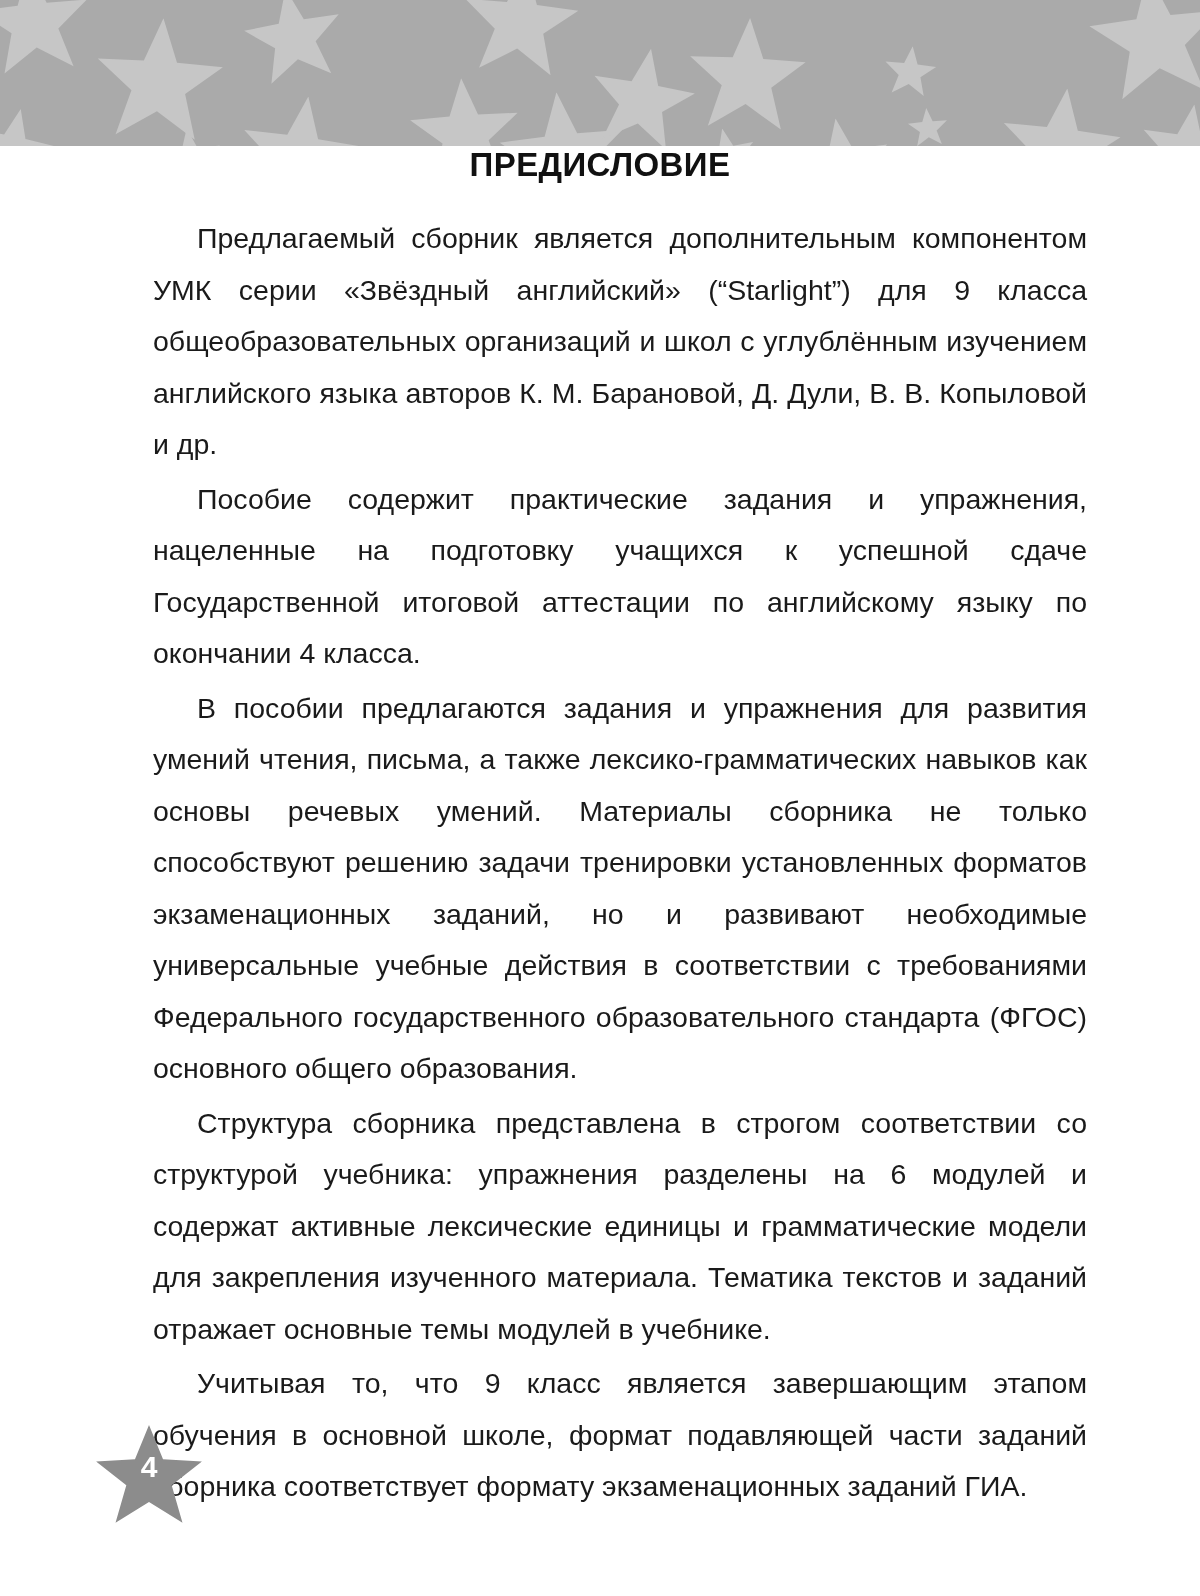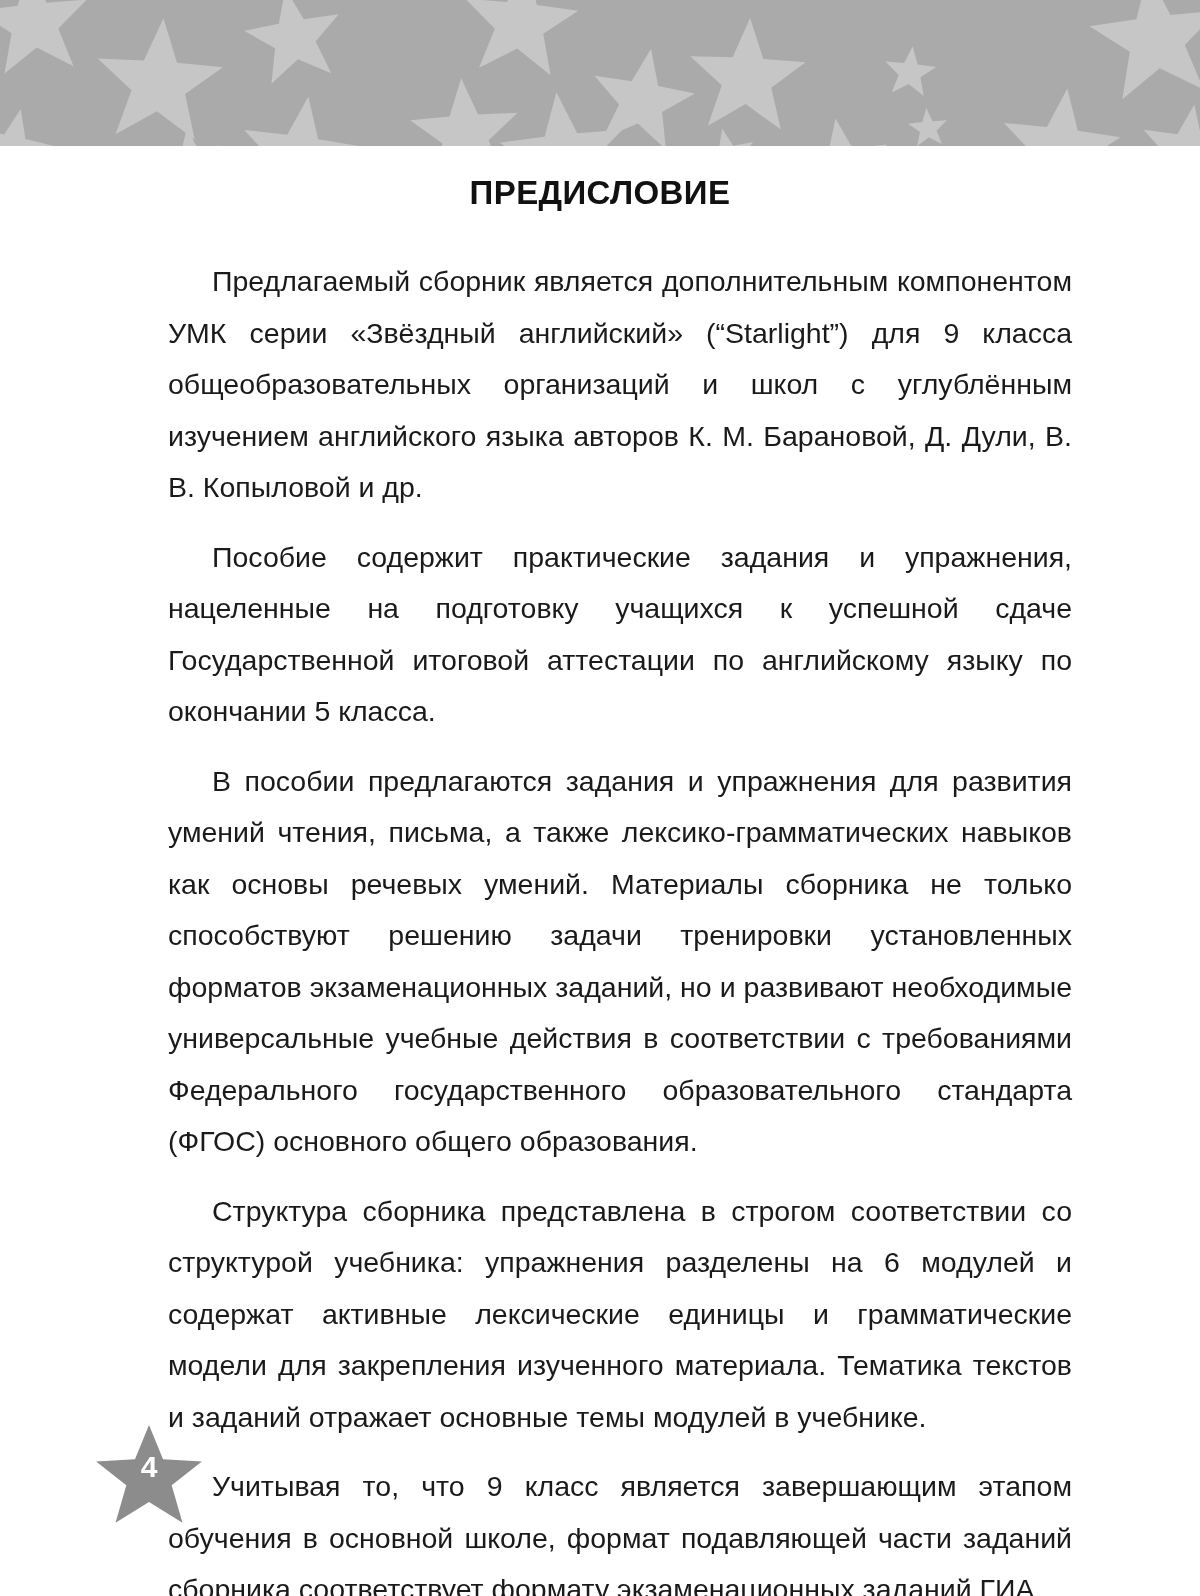--- a/index.html
+++ b/index.html
@@ -38,38 +38,37 @@
   
   .page-body {
     position: absolute;
     top: 146px;
     left: 0;
     width: 1200px;
   }
 
   .page-title {
     margin: 0;
-    padding-top: 28px;
     text-align: center;
     font-size: 33px;
     font-weight: bold;
     letter-spacing: 0.4px;
     color: #111111;
     font-family: "Liberation Sans", "DejaVu Sans", sans-serif;
   }
 
   .article {
     margin: 0;
     padding: 26px 110px 0 150px;
     width: 940px;
     box-sizing: content-box;
   }
 
   .article p {
-    margin: 18px;
+    margin: 3px;
     text-align: justify;
     text-justify: inter-word;
     text-indent: 44px;
     font-size: 28.5px;
     line-height: 51.5px;
     color: #1a1a1a;
     hyphens: manual;
     word-spacing: 0px;
   }
 
@@ -125,21 +124,21 @@
     <div class="star" style="left: 908px; top: 108px; width: 40px; height: 40px; background: rgb(198, 198, 198); transform: rotate(-5deg);"></div>
     <div class="star" style="left: 1000px; top: 88px; width: 120px; height: 120px; background: rgb(198, 198, 198); transform: rotate(7deg);"></div>
     <div class="star" style="left: 1090px; top: -28px; width: 132px; height: 132px; background: rgb(198, 198, 198); transform: rotate(-7deg);"></div>
     <div class="star" style="left: 1140px; top: 104px; width: 94px; height: 94px; background: rgb(198, 198, 198); transform: rotate(9deg);"></div>
   </div>
 
 <div class="page-body">
   <h1 class="page-title">ПРЕДИСЛОВИЕ</h1>
   <div class="article" id="article">
       <p class="last-line-left">Предлагаемый сборник является дополнительным компонентом УМК серии «Звёздный английский» (“Starlight”) для 9 класса общеобразовательных организаций и школ с углублённым изучением английского языка авторов К. М. Барановой, Д. Дули, В. В. Копыловой и др.</p>
-      <p class="last-line-left">Пособие содержит практические задания и упражнения, нацеленные на подготовку учащихся к успешной сдаче Государственной итоговой аттестации по английскому языку по окончании 5 класса.</p>
+      <p class="last-line-left">Пособие содержит практические задания и упражнения, нацеленные на подготовку учащихся к успешной сдаче Государственной итоговой аттестации по английскому языку по окончании 4 класса.</p>
       <p class="last-line-left">В пособии предлагаются задания и упражнения для развития умений чтения, письма, а также лексико-грамматических навыков как основы речевых умений. Материалы сборника не только способствуют решению задачи тренировки установленных форматов экзаменационных заданий, но и развивают необходимые универсальные учебные действия в соответствии с требованиями Федерального государственного образовательного стандарта (ФГОС) основного общего образования.</p>
       <p class="last-line-left">Структура сборника представлена в строгом соответствии со структурой учебника: упражнения разделены на 6 модулей и содержат активные лексические единицы и грамматические модели для закрепления изученного материала. Тематика текстов и заданий отражает основные темы модулей в учебнике.</p>
       <p class="last-line-left">Учитывая то, что 9 класс является завершающим этапом обучения в основной школе, формат подавляющей части заданий сборника соответствует формату экзаменационных заданий ГИА.</p>
     </div>
 </div>
 
 <div class="page-number">
   <div class="pn-star" style="background: rgb(140, 140, 140);"></div>
   <div class="pn-label" style="color: rgb(255, 255, 255);">4</div>
 </div>

